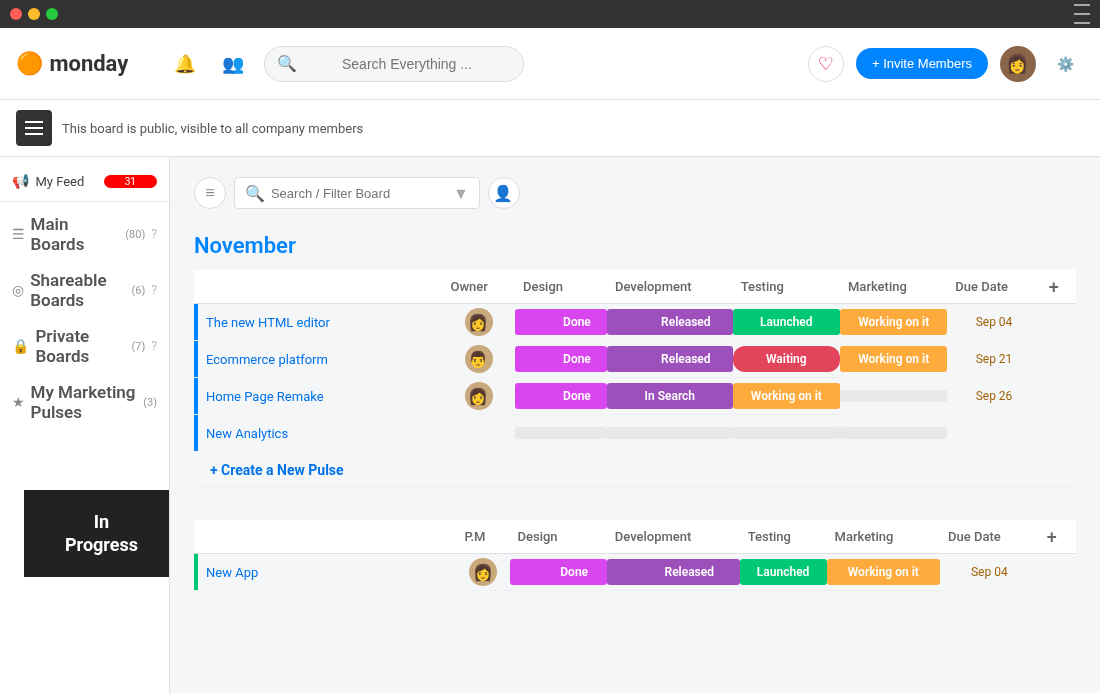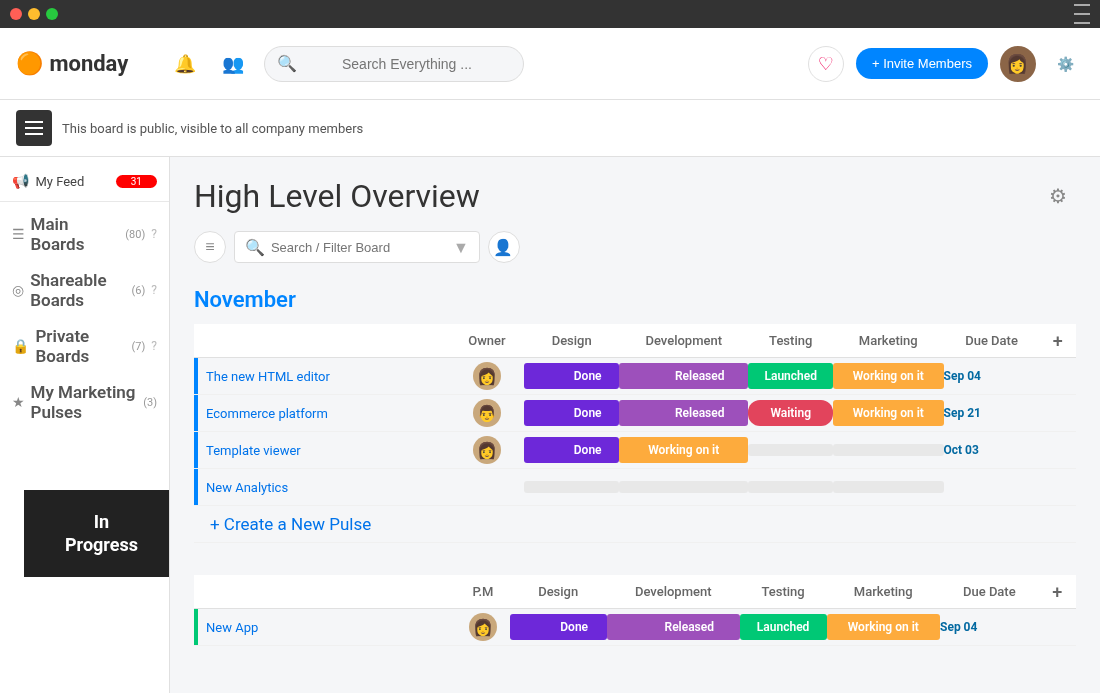--- a/index.html
+++ b/index.html
@@ -104,21 +104,21 @@
       flex-shrink: 0;
       padding: 8px 0;
       overflow-y: auto;
     }
     .sidebar-item {
       display: flex; align-items: center; padding: 8px 12px; gap: 6px;
       font-size: 13px; color: #444; cursor: pointer; position: relative;
     }
     .sidebar-item .badge {
       background: #f00; color: #fff; font-size: 10px; border-radius: 10px;
-      padding: 1px 15px; margin-left: auto;
+      padding: 1px 21px; margin-left: auto;
     }
     .sidebar-item .count {
       color: #999; font-size: 11px;
     }
     .sidebar-item .help {
       color: #bbb; font-size: 12px; margin-left: auto;
     }
     .sidebar-label { font-size: 17px; font-weight: 600; color: #555; }
     .sidebar-divider { height: 1px; background: #e8e8e8; margin: 4px 0; }
     .sidebar-icon { font-size: 14px; color: #888; }
@@ -167,21 +167,21 @@
     .section-title.november { color: #0085ff; }
     .section-title.december { color: #00c875; }
 
     
     .board-table {
       width: 100%;
       border-collapse: collapse;
       font-size: 13px;
     }
     .board-table th {
-      color: #666; font-weight: 500; padding: 6px 8px; text-align: center;
+      color: #666; font-weight: 500; padding: 6px 8px; text-align: left;
       border-bottom: 1px solid #e0e0e0; background: #fff;
     }
     .board-table th:first-child { text-align: left; }
     .board-table td {
       padding: 0; height: 36px; border-bottom: 1px solid #f0f0f0; margin-left: 32px;
     }
 
     .row-label {
       padding: 0 8px;
       color: #0073ea;
@@ -208,38 +208,38 @@
     }
 
     .status-cell {
       text-align: center; padding: 2px 4px;
     }
     .status-badge {
       display: block; width: 100%; padding: 6px 4px;
       border-radius: 3px; font-size: 12px; font-weight: 600; color: #fff;
       text-align: center; white-space: nowrap;
     }
-    .status-done { background: #6d28d9; padding-left: 36px; }
+    .status-done { background: #d946ef; padding-left: 36px; }
     .status-released { background: #9d50bb; padding-left: 36px; }
     .status-launched { background: #00c875; }
     .status-waiting { background: #e2445c; border-radius: 12px; }
     .status-working { background: #fdab3d; }
     .status-insearch { background: #9d50bb; }
     .status-empty { background: #e8e8e8; }
 
     .due-date-cell {
-      text-align: left; padding: 6px 4px; color: #0369a1; font-size: 12px; font-weight: 700;
+      text-align: center; padding: 6px 4px; color: #a16207; font-size: 12px; font-weight: 400;
     }
     .add-col {
       text-align: center; color: #bbb; font-size: 18px; cursor: pointer;
     }
 
     .create-pulse {
-      color: #0073ea; font-size: 17px; padding: 8px 12px; cursor: pointer;
-      display: flex; align-items: center; gap: 4px;
+      color: #0073ea; font-size: 14px; padding: 8px 12px; cursor: pointer;
+      display: flex; align-items: center; gap: 4px; font-weight: bold;
     }
   </style>
 </head>
 <body>
 
 <div class="titlebar">
   <div class="titlebar-dot" style="background:#ff5f56"></div>
   <div class="titlebar-dot" style="background:#ffbd2e"></div>
   <div class="titlebar-dot" style="background:#27c93f"></div>
   <div class="titlebar-menu">
@@ -314,24 +314,20 @@
 
     <div style="position:relative; height:220px; margin-top:40px;margin-left:24px;">
       <div style="position:absolute;left:0;top:20px;background:#222;color:#fff;font-size:18px;font-weight:700;padding:20px 10px;width:155px;text-align:center;line-height:1.3;z-index:5;">
         In<br>Progress
       </div>
     </div>
 
   </div>
 
   <div class="content">
-    <div class="board-title-row">
-      <h1 class="board-title">High Level Overview</h1>
-      <button class="gear-btn">⚙</button>
-    </div>
 
     <div class="filter-row">
       <button class="filter-btn">≡</button>
       <div class="filter-search">
         <span>🔍</span>
         <input type="text" placeholder="Search / Filter Board" style="">
         <span style="color:#aaa;cursor:pointer;">▼</span>
       </div>
       <button class="filter-person">👤</button>
     </div>
@@ -401,38 +397,38 @@
         <span class="status-badge status-working">Working on it</span>
       </td>
       <td class="due-date-cell">Sep 21</td>
       <td></td>
     </tr>
             <tr>
       <td class="left-border-cell">
         <div class="left-border-inner" style="background:#0085ff"></div>
       </td>
       <td>
-        <div class="row-label">Template viewer</div>
+        <div class="row-label">Home Page Remake</div>
       </td>
       <td class="owner-cell">
         <div class="owner-avatar" style="background:#c9a87c;font-size:16px;">👩</div>
       </td>
       <td class="status-cell">
         <span class="status-badge status-done">Done</span>
       </td>
       <td class="status-cell">
+        <span class="status-badge status-insearch">In Search</span>
+      </td>
+      <td class="status-cell">
         <span class="status-badge status-working">Working on it</span>
       </td>
       <td class="status-cell">
         <span class="status-badge status-empty"></span>
       </td>
-      <td class="status-cell">
-        <span class="status-badge status-empty"></span>
-      </td>
-      <td class="due-date-cell">Oct 03</td>
+      <td class="due-date-cell">Sep 26</td>
       <td></td>
     </tr>
             <tr>
       <td class="left-border-cell">
         <div class="left-border-inner" style="background:#0085ff"></div>
       </td>
       <td>
         <div class="row-label">New Analytics</div>
       </td>
       <td class="owner-cell">

